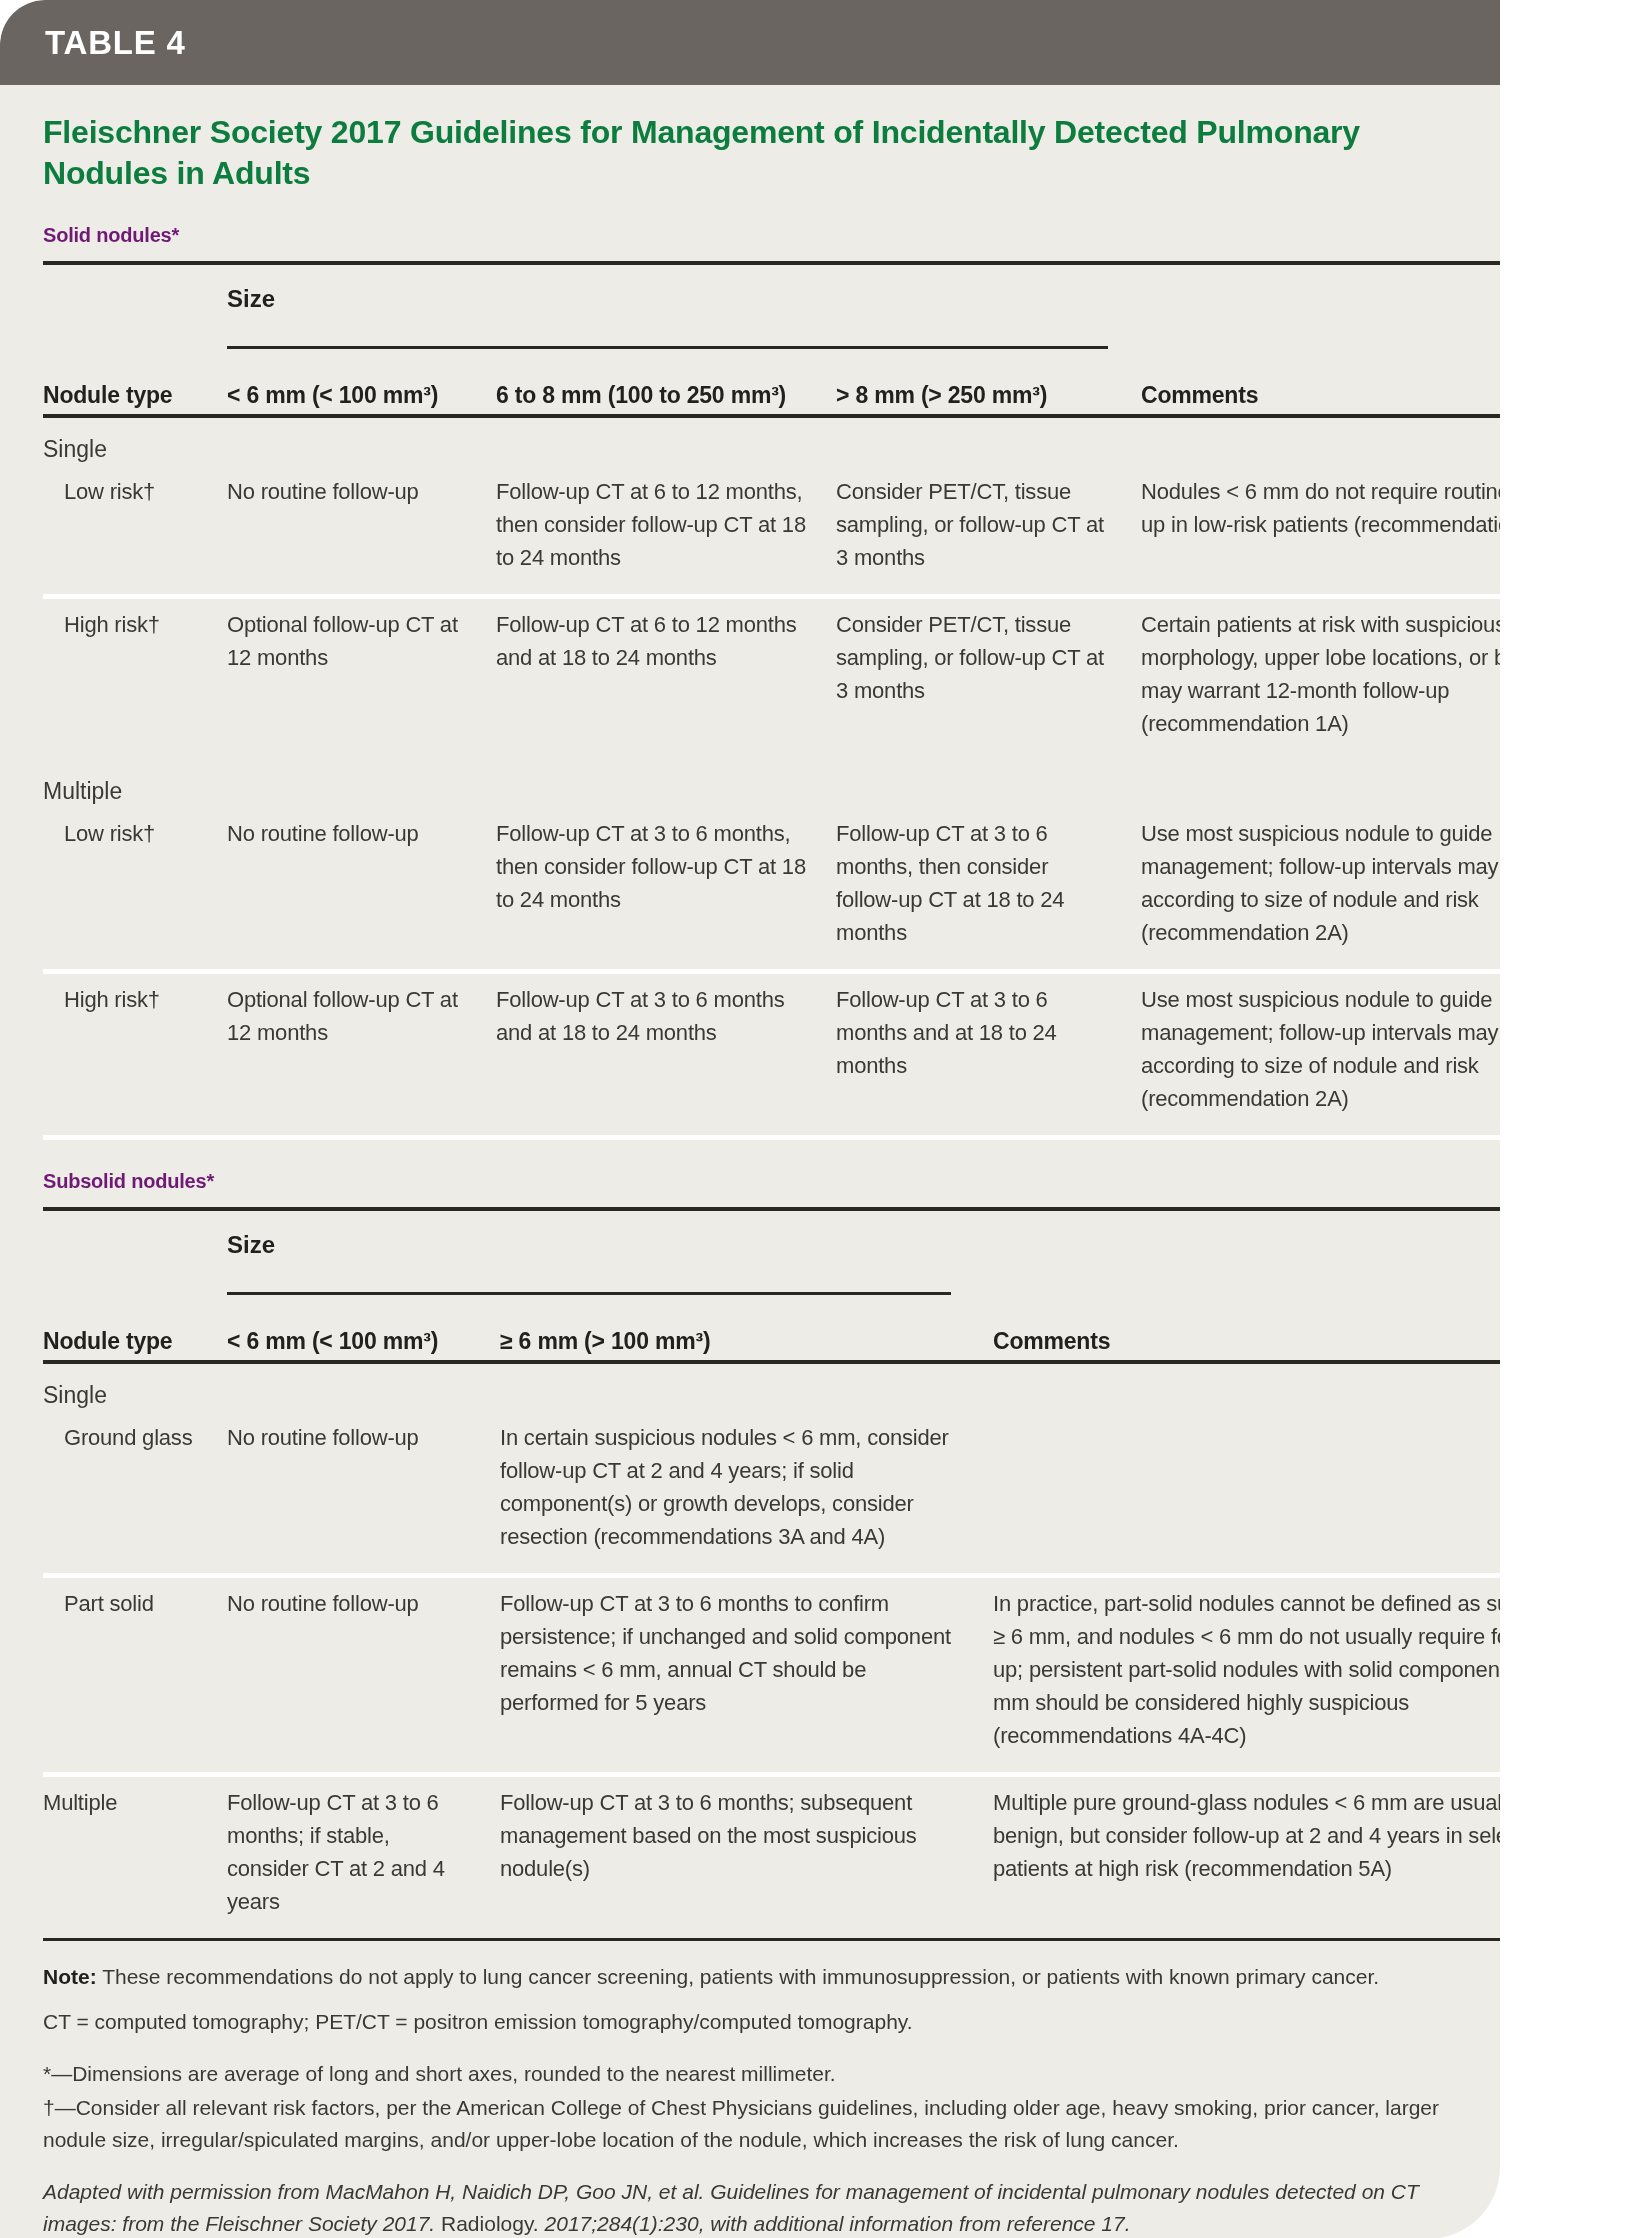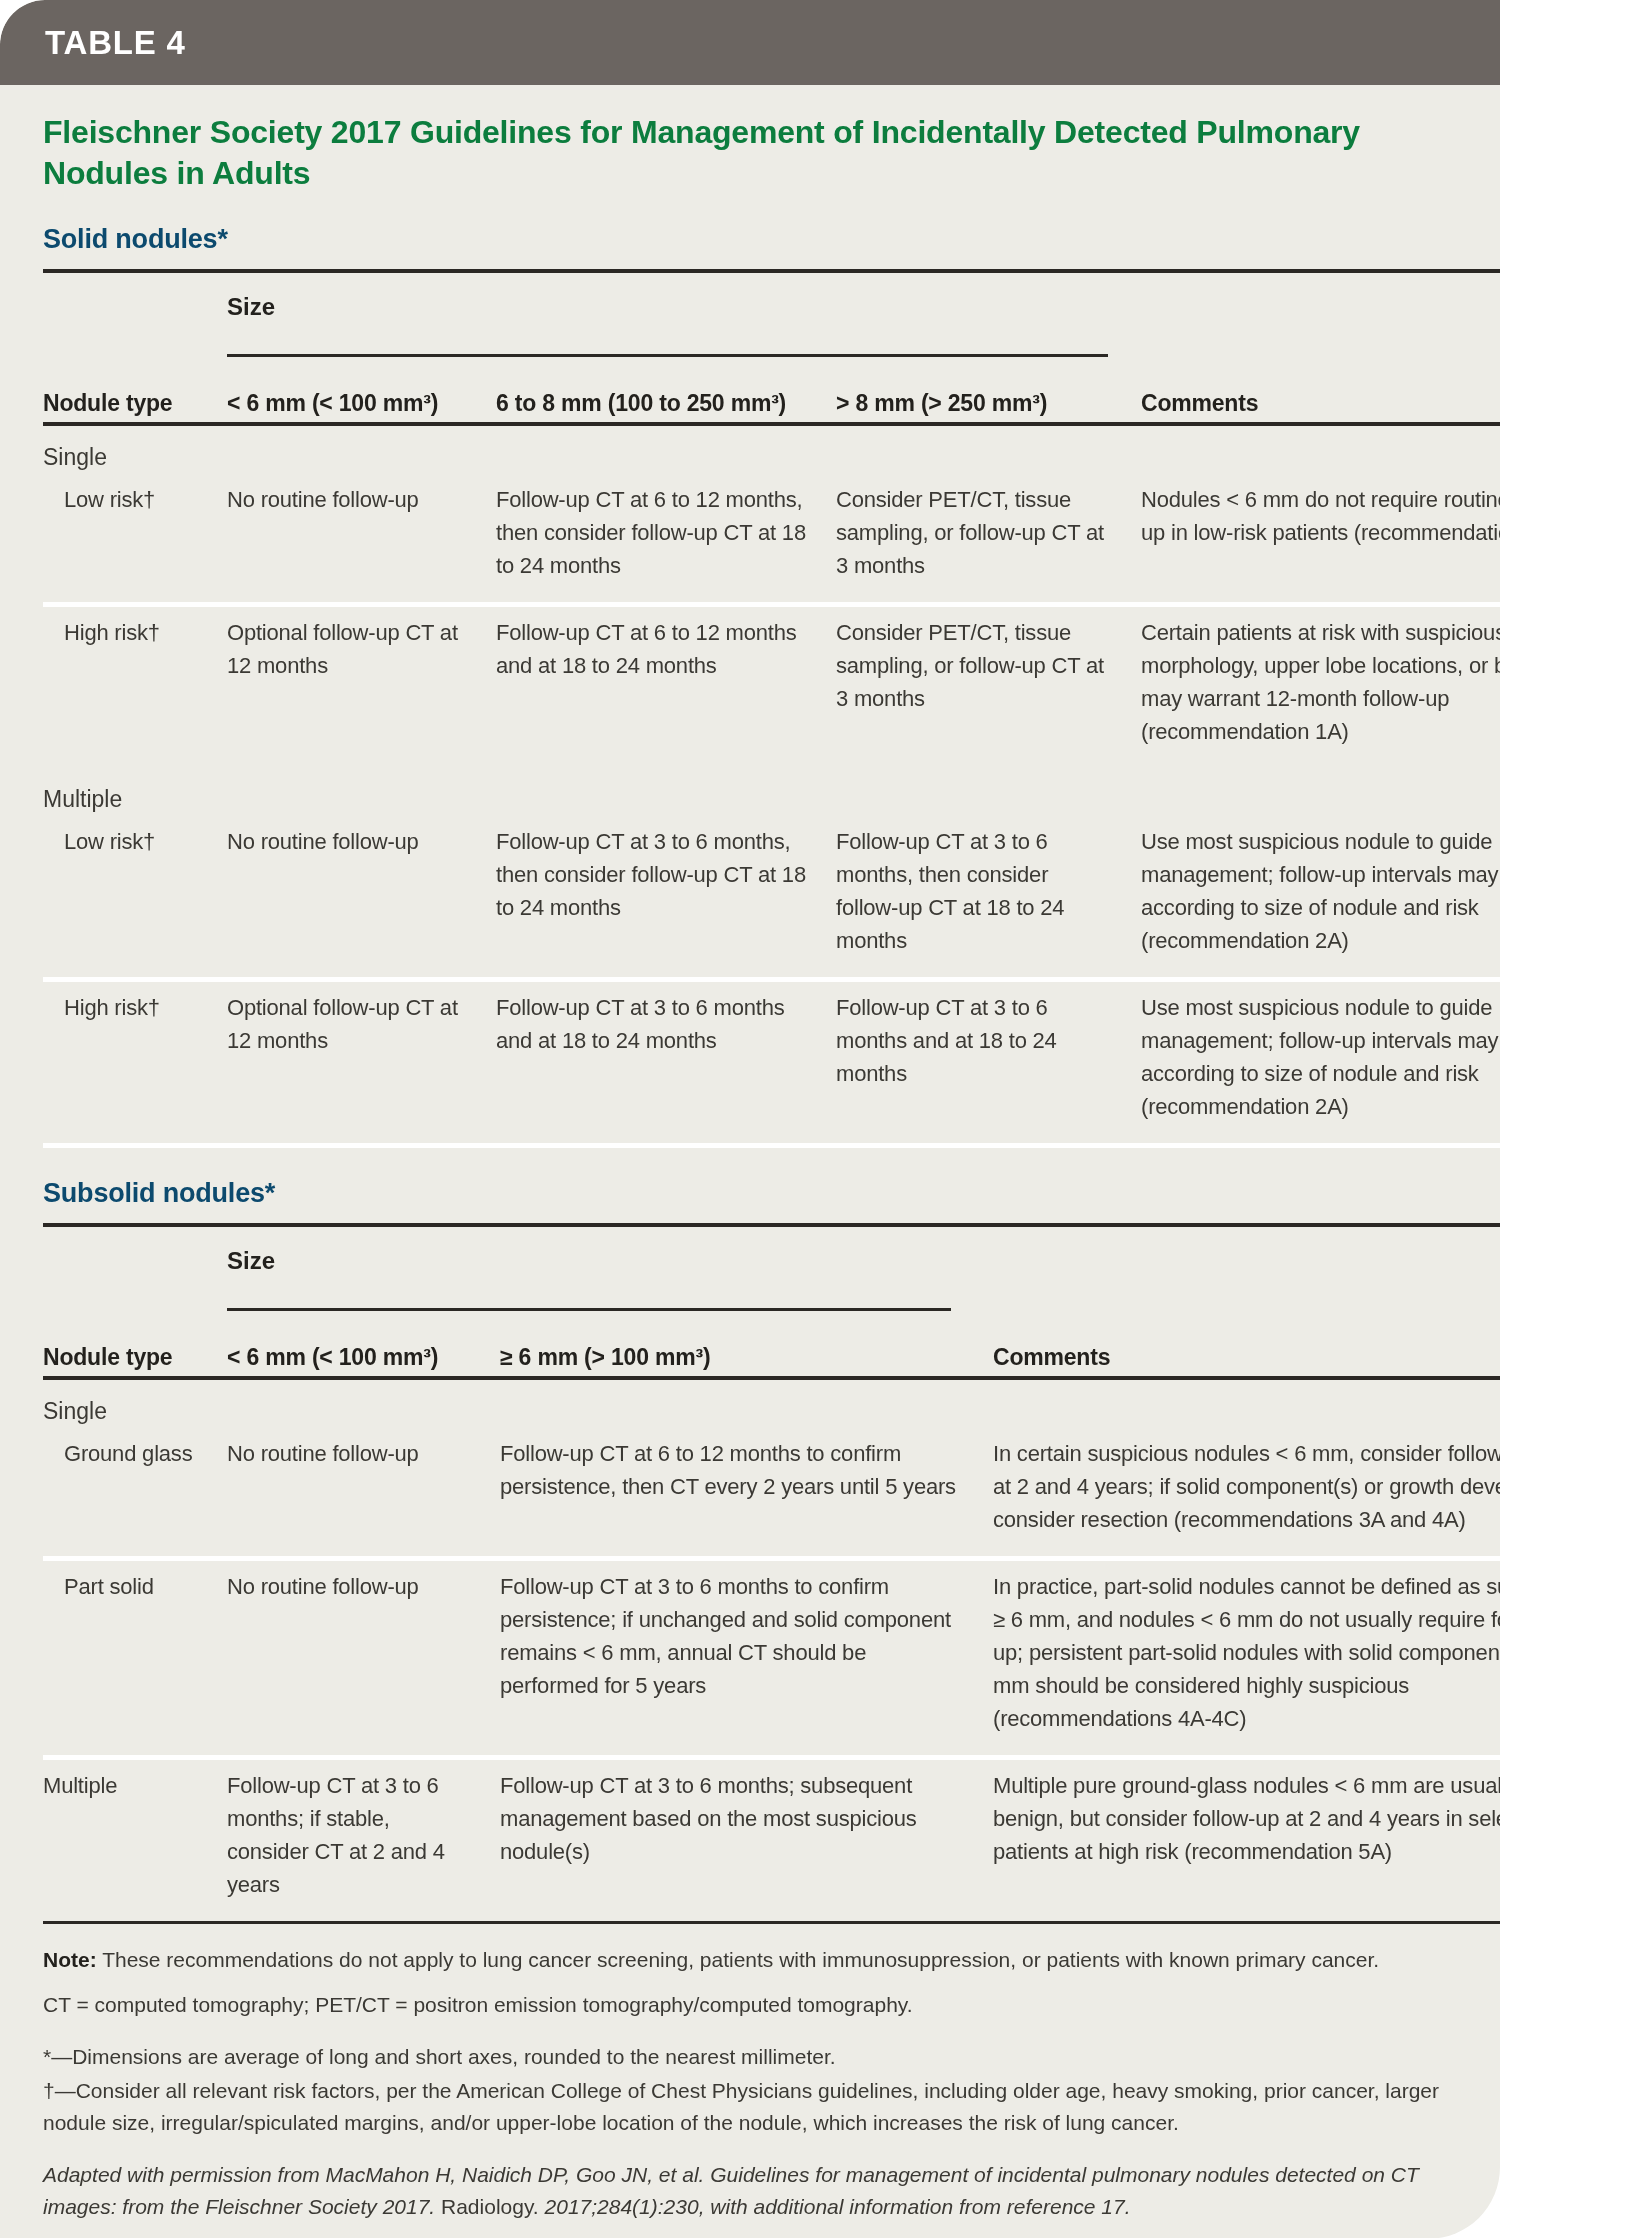--- a/index.html
+++ b/index.html
@@ -34,22 +34,22 @@
   }
   .maintitle{
     margin:27px 0 0 0;
     color:#0c7d3e;
     font-size:32px;line-height:41px;font-weight:bold;
     max-width:1508px;
     letter-spacing:-0.2px;
   }
   .sectionhead{
     margin:30px 0 13.6px 0;
-    color:#0c4a6e;
-    font-size:27px;font-weight:bold;
+    color:#701a75;
+    font-size:20px;font-weight:bold;
     letter-spacing:-0.2px;
   }
   .tbl{
     display:grid;
     width:1561px;
   }
   .tbl.solid{grid-template-columns:184px 269px 340px 305px 464px;}
   .tbl.subsolid{grid-template-columns:184px 273px 493px 612px;}
   .rule{grid-column:1/-1;height:4.5px;background:#2b2824;}
   .rule.thin{height:3px;}
@@ -173,21 +173,20 @@
       <div class="colhead">&lt; 6 mm (&lt; 100 mm³)</div>
       <div class="colhead">≥ 6 mm (&gt; 100 mm³)</div>
       <div class="colhead">Comments</div>
 
       <div class="rule"></div>
 
       <div class="grouplabel">Single</div>
 
       <div class="cell rowlabel">Ground glass</div>
       <div class="cell">No routine follow-up</div>
-      <div class="cell">Follow-up CT at 6 to 12 months to confirm persistence, then CT every 2 years until 5 years</div>
       <div class="cell">In certain suspicious nodules &lt; 6 mm, consider follow-up CT at 2 and 4 years; if solid component(s) or growth develops, consider resection (recommendations 3A and 4A)</div>
 
       <div class="wdiv"></div>
 
       <div class="cell rowlabel">Part solid</div>
       <div class="cell">No routine follow-up</div>
       <div class="cell">Follow-up CT at 3 to 6 months to confirm persistence; if unchanged and solid component remains &lt; 6 mm, annual CT should be performed for 5 years</div>
       <div class="cell">In practice, part-solid nodules cannot be defined as such until ≥ 6 mm, and nodules &lt; 6 mm do not usually require follow-up; persistent part-solid nodules with solid components ≥ 6 mm should be considered highly suspicious (recommendations 4A-4C)</div>
 
       <div class="wdiv"></div>

